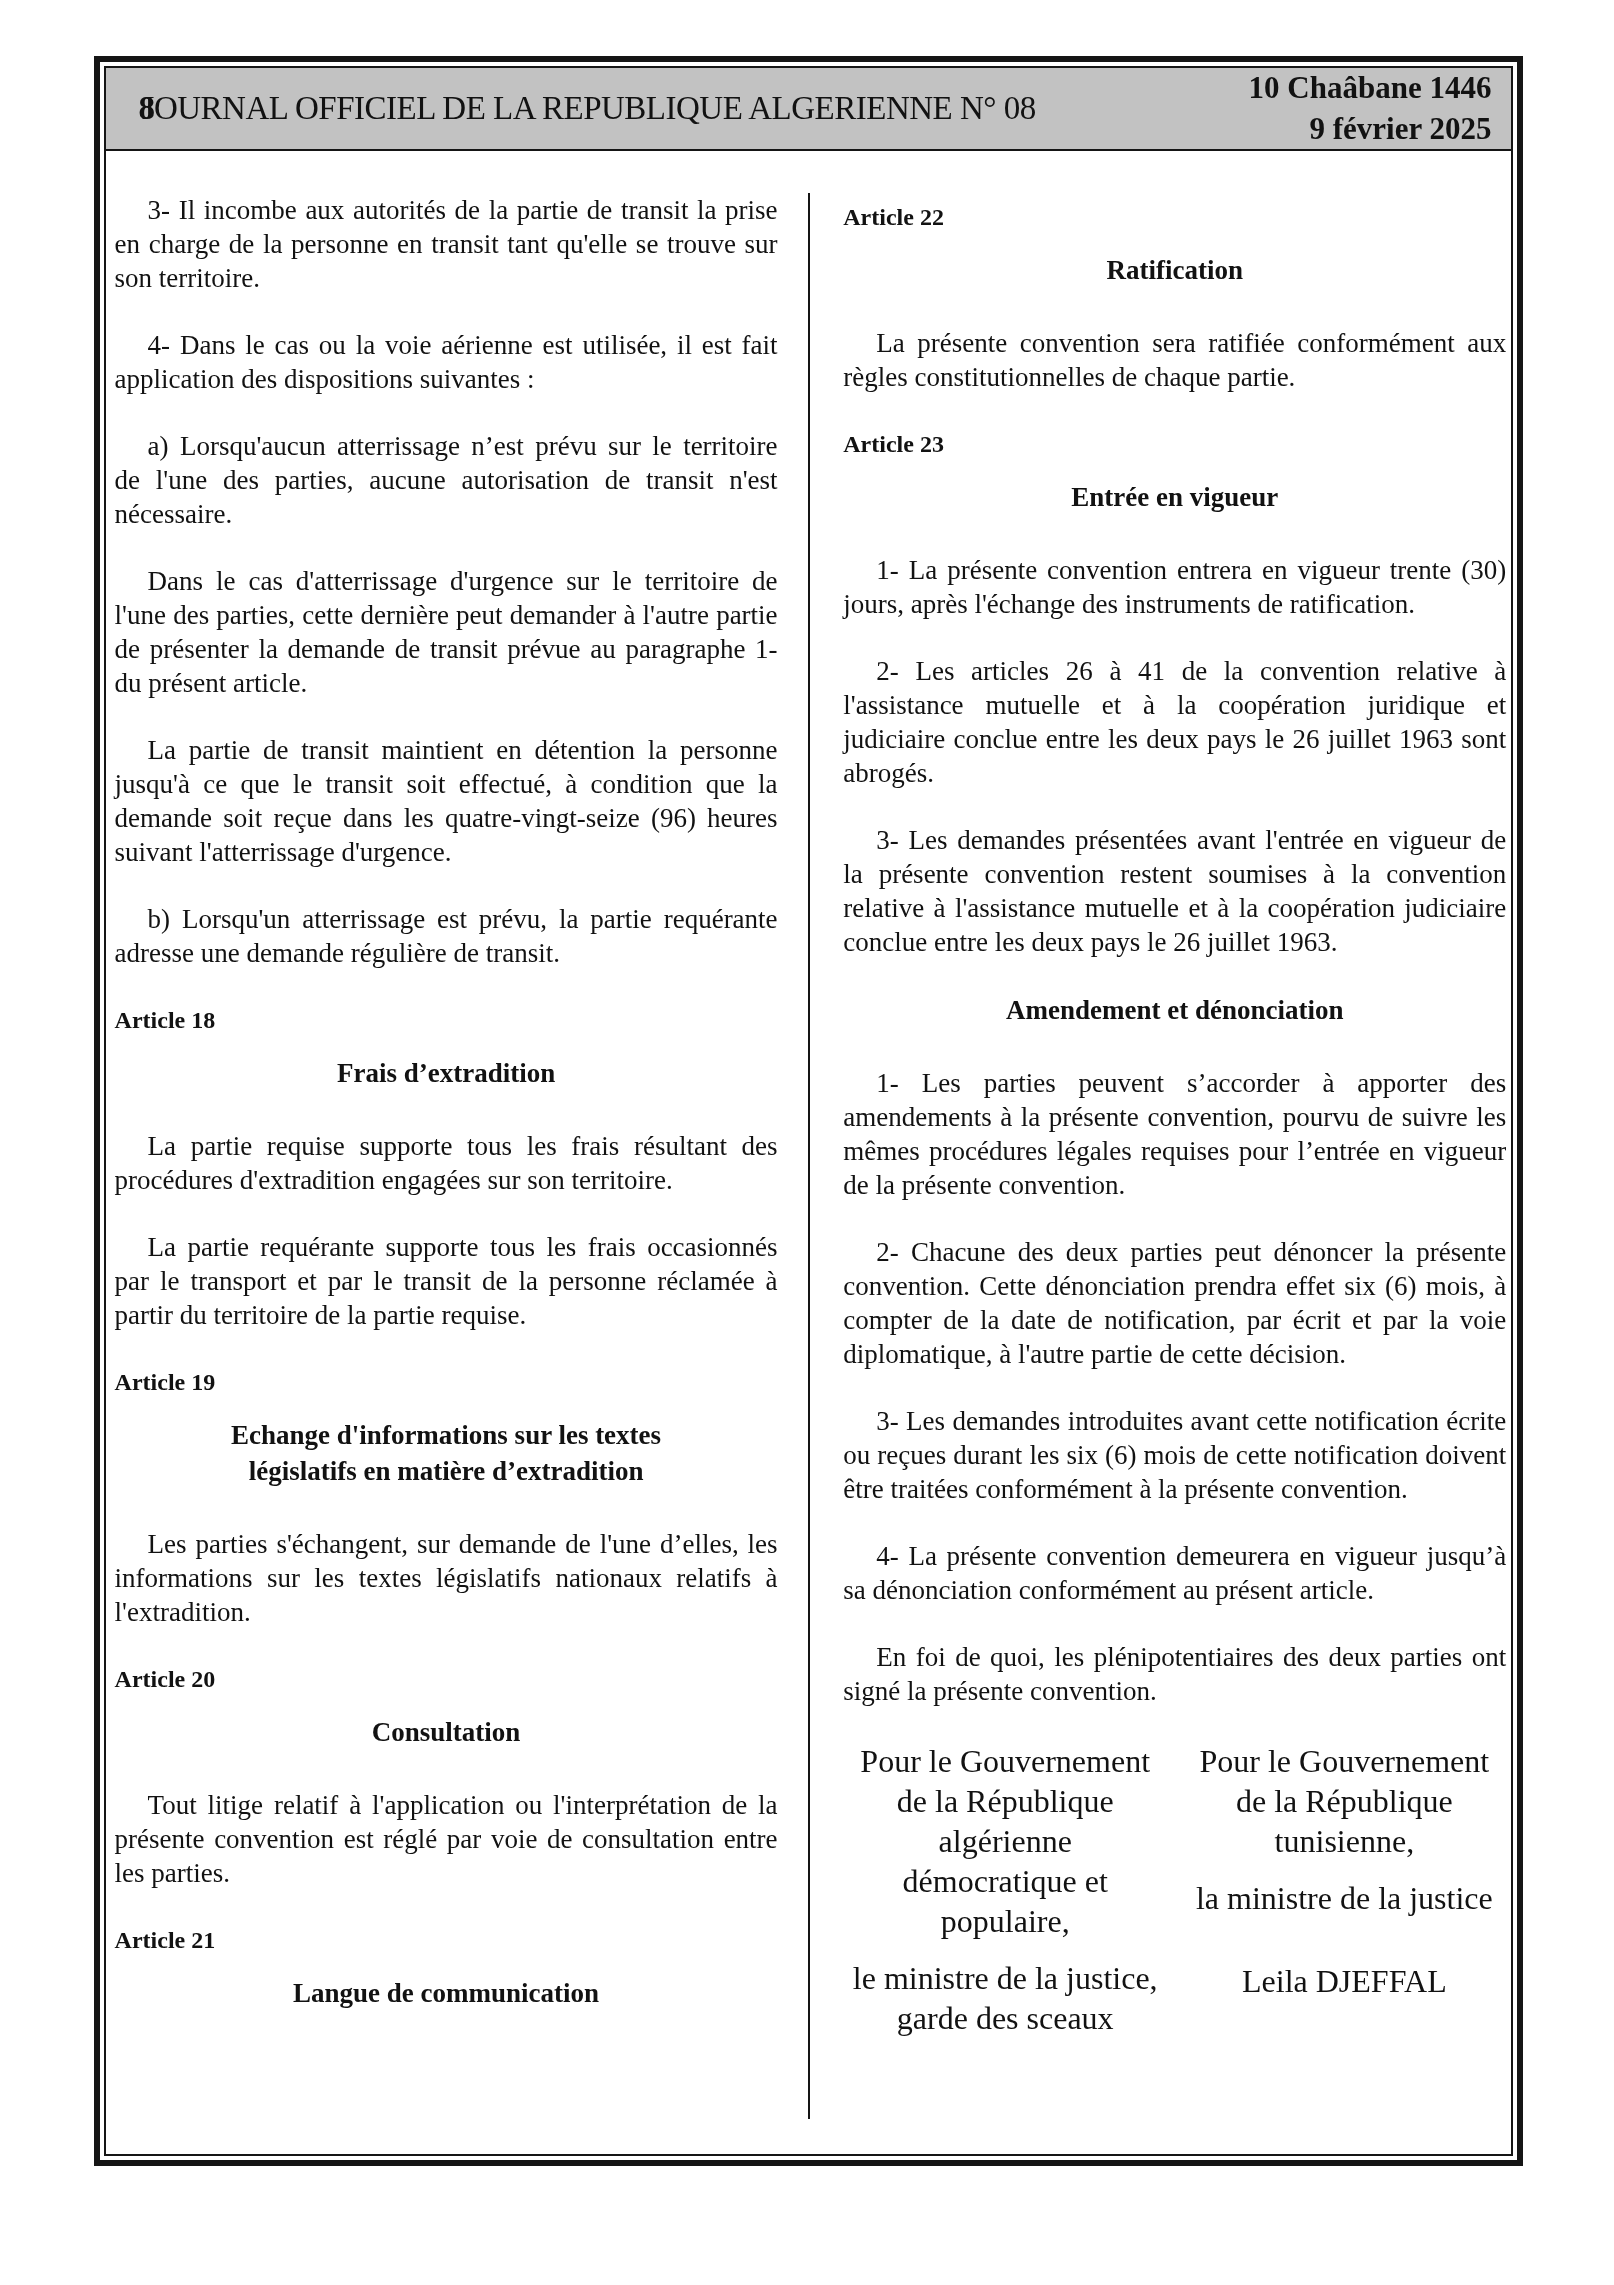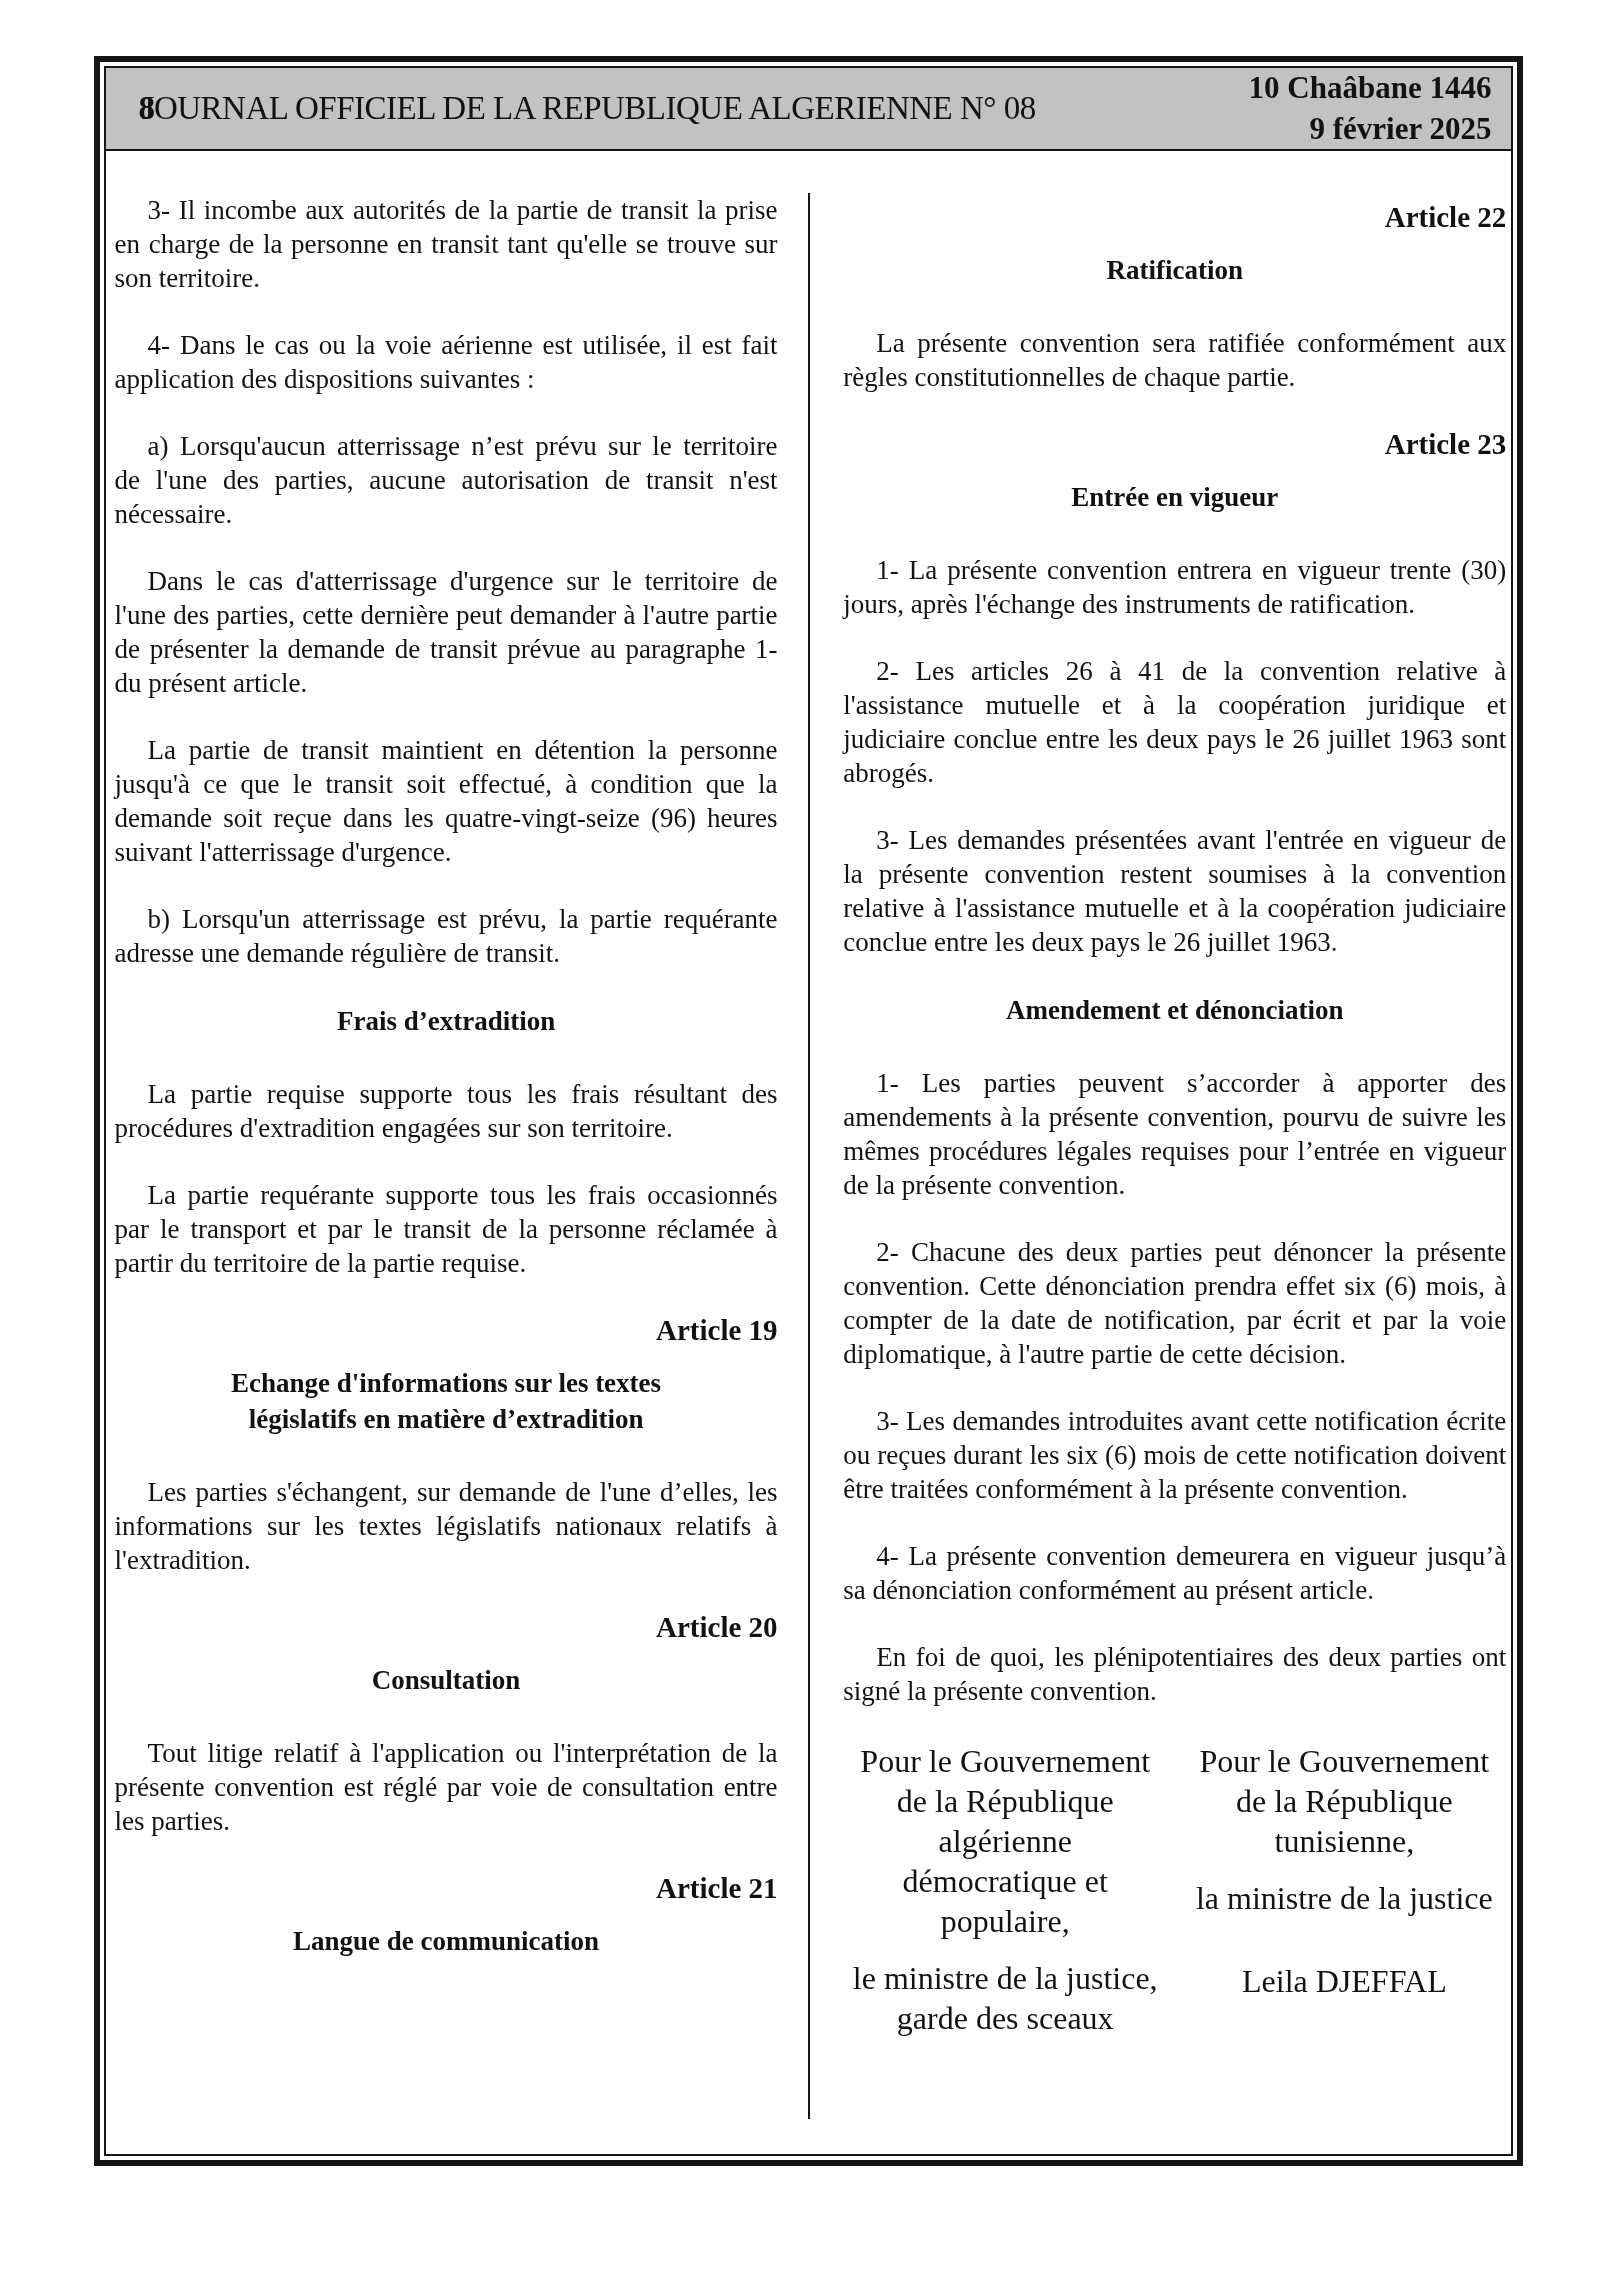--- a/index.html
+++ b/index.html
@@ -41,21 +41,21 @@
   .col-right{width:663px;margin-left:33px;}
   .column-divider{
     width:2.7px;background:#151515;margin-left:30px;margin-bottom:34px;
     align-self:stretch;
   }
   .para{
     font-size:27px;line-height:34px;text-align:justify;text-indent:33px;
     margin:0 0 33px 0;
   }
   .article-heading{
-    font-size:29px;line-height:34px;text-align:right;margin:7.2px 0 18px 0;
+    font-size:24px;line-height:34px;text-align:left;margin:7.2px 0 18px 0;
   }
   .article-subtitle{
     font-size:27px;line-height:36px;text-align:center;font-weight:bold;
     margin:0 auto 38px auto;max-width:507px;
   }
   .sig-row{
     display:flex;justify-content:space-between;margin-top:11px;padding:0 5.4px;
   }
   .sig-col{width:48%;text-align:center;font-size:32px;line-height:40px;}
   .sig-role{margin-top:17px;}
@@ -78,20 +78,21 @@
 
     <div class="content">
 
       <div class="col col-left">
         <p class="para">3- Il incombe aux autorités de la partie de transit la prise en charge de la personne en transit tant qu'elle se trouve sur son territoire.</p>
         <p class="para">4- Dans le cas ou la voie aérienne est utilisée, il est fait application des dispositions suivantes :</p>
         <p class="para">a) Lorsqu'aucun atterrissage n’est prévu sur le territoire de l'une des parties, aucune autorisation de transit n'est nécessaire.</p>
         <p class="para">Dans le cas d'atterrissage d'urgence sur le territoire de l'une des parties, cette dernière peut demander à l'autre partie de présenter la demande de transit prévue au paragraphe 1- du présent article.</p>
         <p class="para">La partie de transit maintient en détention la personne jusqu'à ce que le transit soit effectué, à condition que la demande soit reçue dans les quatre-vingt-seize (96) heures suivant l'atterrissage d'urgence.</p>
         <p class="para">b) Lorsqu'un atterrissage est prévu, la partie requérante adresse une demande régulière de transit.</p>
+        <h3 class="article-heading">Article 18</h3>
         <h4 class="article-subtitle">Frais d’extradition</h4>
         <p class="para">La partie requise supporte tous les frais résultant des procédures d'extradition engagées sur son territoire.</p>
         <p class="para">La partie requérante supporte tous les frais occasionnés par le transport et par le transit de la personne réclamée à partir du territoire de la partie requise.</p>
         <h3 class="article-heading">Article 19</h3>
         <h4 class="article-subtitle">Echange d'informations sur les textes législatifs en matière d’extradition</h4>
         <p class="para">Les parties s'échangent, sur demande de l'une d’elles, les informations sur les textes législatifs nationaux relatifs à l'extradition.</p>
         <h3 class="article-heading">Article 20</h3>
         <h4 class="article-subtitle">Consultation</h4>
         <p class="para">Tout litige relatif à l'application ou l'interprétation de la présente convention est réglé par voie de consultation entre les parties.</p>
         <h3 class="article-heading">Article 21</h3>

